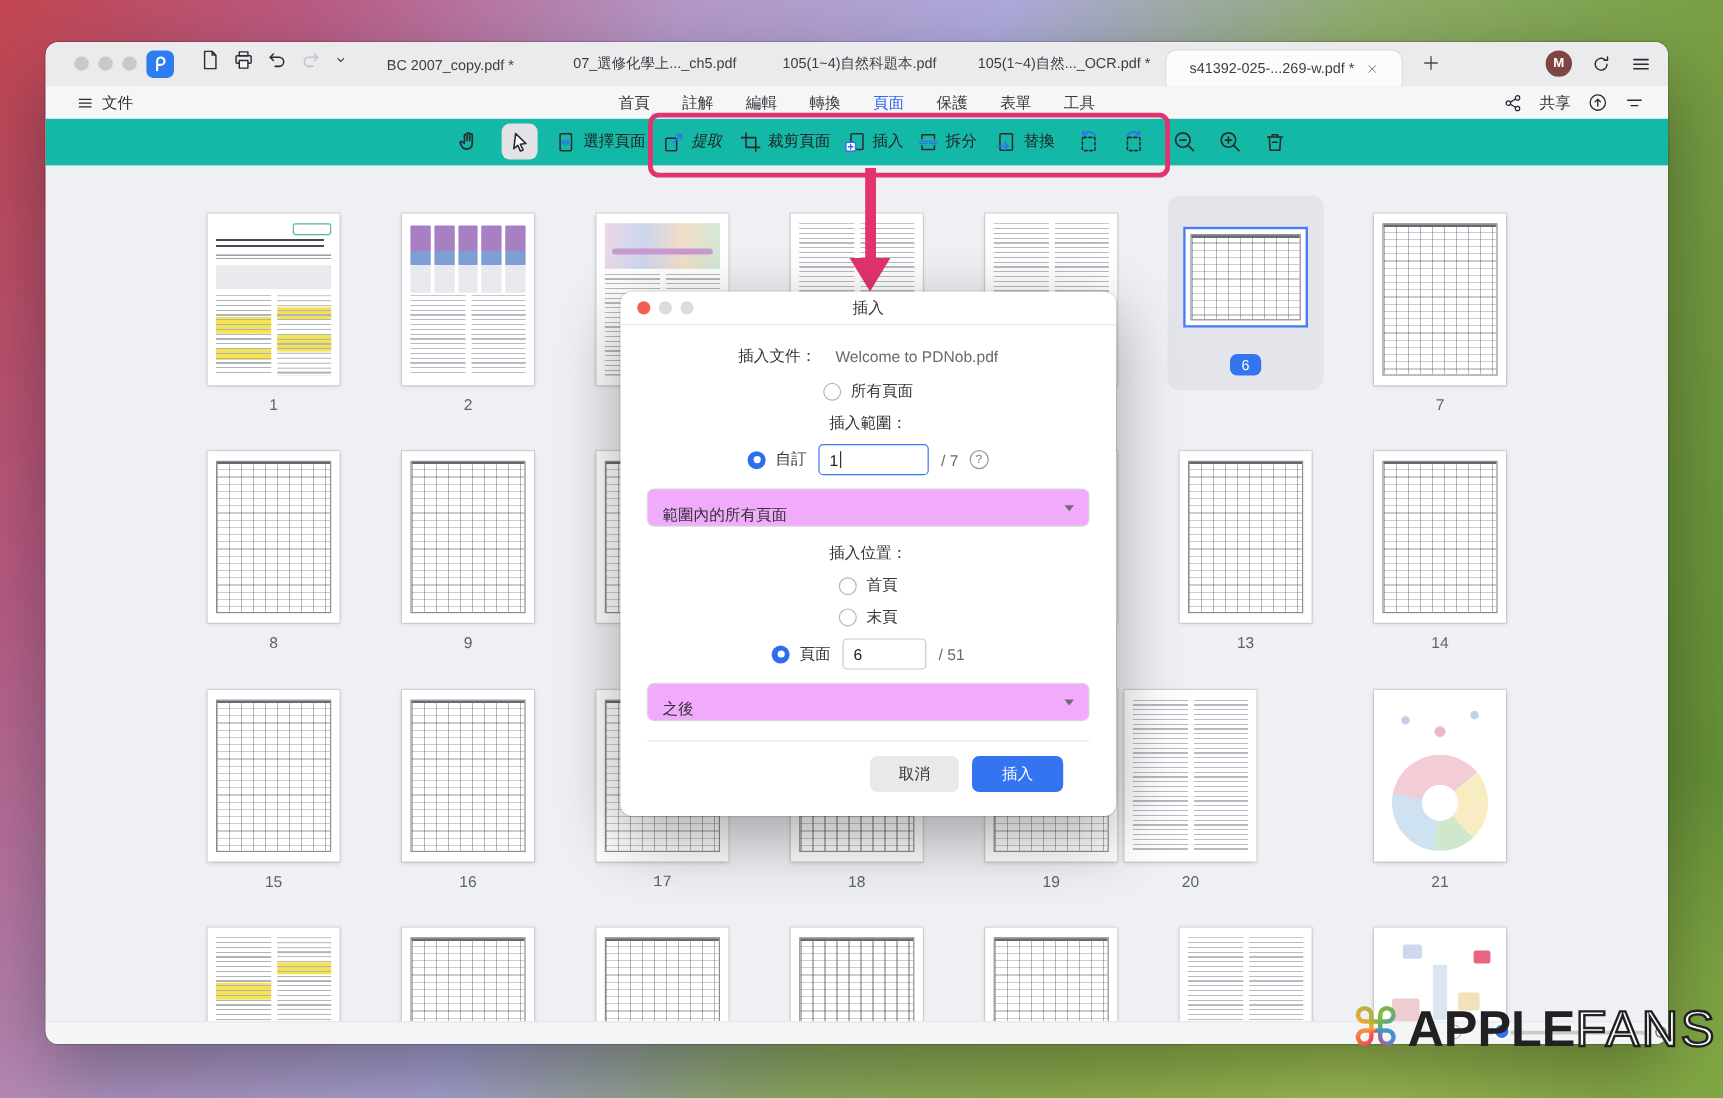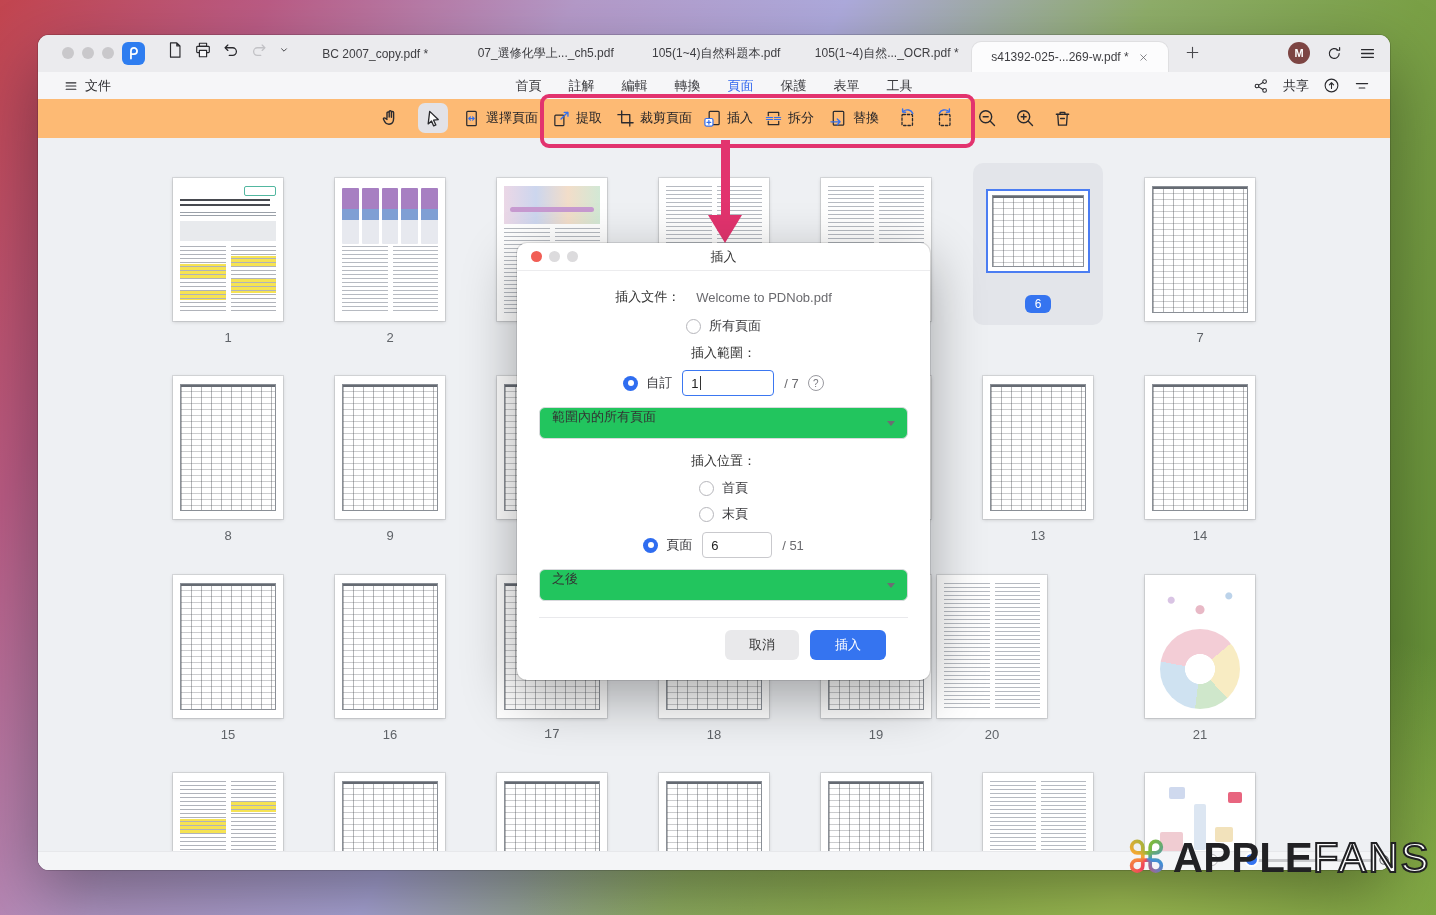--- a/index.html
+++ b/index.html
@@ -33,21 +33,21 @@
   .avatar{width:22px;height:22px;border-radius:50%;background:#7d4543;color:#fff;font-size:11px;font-weight:bold;
     display:flex;align-items:center;justify-content:center;}
   
   .menubar{position:absolute;left:0;top:37px;right:0;height:27px;background:#f6f6f8;}
   .mb-left{position:absolute;left:26px;top:0;height:27px;display:flex;align-items:center;gap:7px;font-size:13px;color:#2f2f33;}
   .mb-nav{position:absolute;left:50%;top:0;transform:translateX(-50%);height:27px;display:flex;align-items:center;gap:27px;
     font-size:13px;color:#3a3a3e;white-space:nowrap;}
   .mb-nav .on{color:#3268ef;}
   .mb-right{position:absolute;right:20px;top:0;height:27px;display:flex;align-items:center;gap:14px;font-size:13px;color:#2f2f33;}
   
-  .toolbar{position:absolute;left:0;top:64px;right:0;height:39px;background:#fdba74;border-bottom:1px solid #e4e4e8;}
+  .toolbar{position:absolute;left:0;top:64px;right:0;height:39px;background:#14b8a6;border-bottom:1px solid #e4e4e8;}
   .ti{position:absolute;top:4px;height:30px;display:flex;align-items:center;gap:5px;font-size:13px;color:#232327;white-space:nowrap;}
   .ti.selbg{background:#e2e2e7;border-radius:7px;width:30px;justify-content:center;}
   
   .hlbox{position:absolute;left:502px;top:59px;width:427px;height:46px;border:4px solid #e2336e;border-radius:9px;z-index:30;pointer-events:none;}
   .arr-stem{position:absolute;left:683px;top:105px;width:9px;height:77px;background:#e2336e;z-index:30;}
   .arr-head{position:absolute;left:670px;top:180px;width:0;height:0;border-left:17px solid transparent;border-right:17px solid transparent;border-top:28px solid #e2336e;z-index:30;}
   
   #content{position:absolute;left:0;top:103px;right:0;bottom:0;background:#eef0f3;overflow:hidden;}
   .page-cell{position:absolute;width:162px;display:flex;flex-direction:column;align-items:center;}
   .thumb{width:110px;height:143px;background:#fff;box-shadow:0 0 0 1px rgba(0,0,0,.09),0 1px 4px rgba(0,0,0,.16);
@@ -111,21 +111,21 @@
   .radio.on{border:none;background:#2f6df0;position:relative;}
   .radio.on::after{content:"";position:absolute;left:4.5px;top:4.5px;width:6px;height:6px;border-radius:50%;background:#fff;}
   .rlab{margin-left:8px;}
   .inp{height:26px;border:1px solid #c9c9cd;border-radius:4px;background:#fff;display:flex;align-items:center;
     padding:0 8px;box-sizing:border-box;font-size:13px;color:#222;}
   .inp.focus{border:1.5px solid #3b77f1;}
   .caret{display:inline-block;width:1px;height:14px;background:#333;margin-left:1px;}
   .slash{color:#6a6a6e;margin-left:10px;}
   .help{width:16px;height:16px;border-radius:50%;border:1.2px solid #9a9aa0;color:#77777d;font-size:10px;
     display:flex;align-items:center;justify-content:center;margin-left:9px;box-sizing:border-box;}
-  .dd{height:30px;border:1px solid #d9d9dd;border-radius:6px;background:#22c55e;display:flex;align-items:flex-start;
+  .dd{height:30px;border:1px solid #d9d9dd;border-radius:6px;background:#f0abfc;display:flex;align-items:flex-end;
     padding:0 12px;position:relative;color:#333;}
   .dd::after{content:"";position:absolute;right:12px;top:13px;border-left:4.5px solid transparent;border-right:4.5px solid transparent;border-top:5px solid #6d6d72;}
   .dlg-div{height:1px;background:#e9e9ec;margin-top:16px;}
   .dlg-foot{display:flex;justify-content:flex-end;gap:11px;padding:12px 22px 0;}
   .btn{height:30px;border-radius:6px;font-size:13px;display:flex;align-items:center;justify-content:center;box-sizing:border-box;}
   .btn.gray{width:74px;background:#e9e9eb;color:#333;}
   .btn.blue{width:76px;background:#3574f0;color:#fff;}
   
   #wm{position:absolute;left:1126px;top:836px;display:flex;align-items:center;z-index:99;}
   .wm-cmd{font-size:44px;line-height:44px;font-weight:bold;margin-right:6px;
@@ -282,21 +282,21 @@
       </span>
     <span class="ti" style="left:424px">
       <span class="icn">
           <svg width="19" height="19" viewBox="0 0 20 20" fill="none" stroke-linecap="round" stroke-linejoin="round">
             <rect x="5" y="2.5" width="10" height="15" rx="1" stroke="#2a2a2e" stroke-width="1.3"></rect>
             <path d="M7.3 10h5.4M8.9 8.2L7.1 10l1.8 1.8M11.1 8.2L12.9 10l-1.8 1.8" stroke="#3470ee" stroke-width="1.2"></path>
           </svg>
         </span>
       <span>選擇頁面</span>
     </span>
-    <span id="tb-group"><span class="ti" style="left: 514px;">
+    <span id="tb-group"><span class="ti" style="left: 514px; font-style: italic;">
           <span class="icn">
             <svg width="19" height="19" viewBox="0 0 20 20" fill="none" stroke-linecap="round" stroke-linejoin="round">
               <rect x="3" y="6.5" width="9.5" height="11" rx="1" stroke="#2a2a2e" stroke-width="1.3"></rect>
               <path d="M9.5 10.5L16.5 3.5M16.8 7.5v-4h-4" stroke="#3470ee" stroke-width="1.4"></path>
             </svg>
           </span>
           <span>提取</span>
         </span><span class="ti" style="left: 578px;">
           <span class="icn">
             <svg width="19" height="19" viewBox="0 0 20 20" fill="none" stroke-linecap="round" stroke-linejoin="round">

